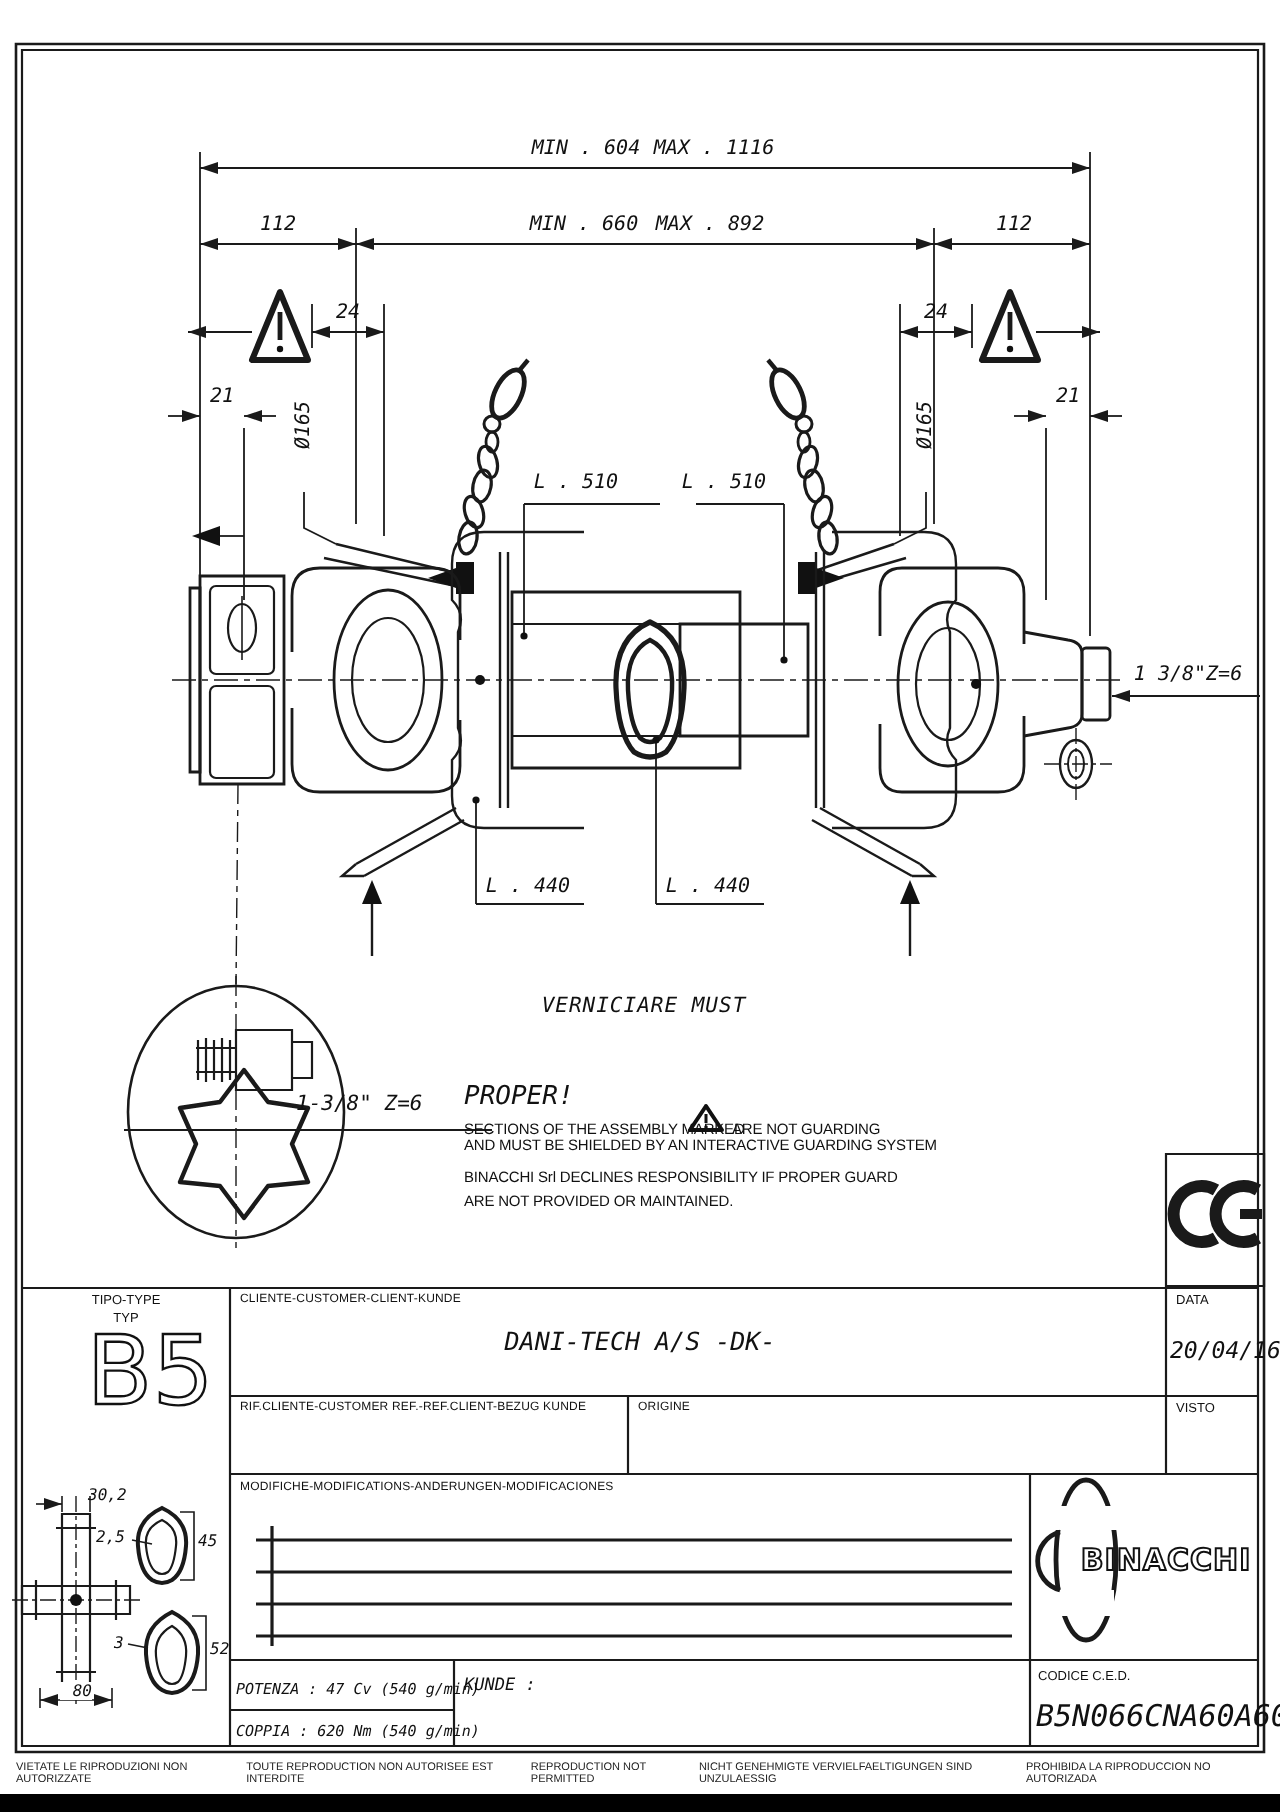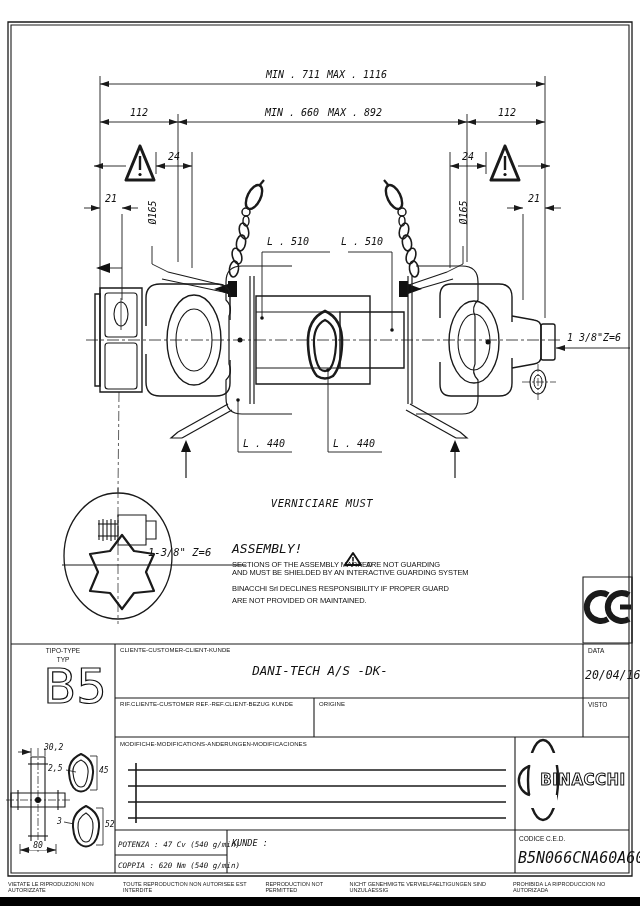--- a/index.html
+++ b/index.html
@@ -6,21 +6,21 @@
   #sheet{position:relative;width:640px;height:906px;background:#fff;overflow:hidden;
          font-family:"Liberation Sans",sans-serif;color:#111;}
   svg{position:absolute;left:0;top:0;}
   svg *{vector-effect:non-scaling-stroke;}
   .ln{stroke:#1a1a1a;fill:none;}
   .fb{fill:#111;stroke:none;}
   .wh{fill:#fff;stroke:none;}
   .t{position:absolute;white-space:nowrap;color:#111;line-height:1.1;}
   .c{text-align:center;}
   .dim{font:italic 10px "DejaVu Sans Mono",monospace;}
-  .dim8{font:italic 8px "DejaVu Sans Mono",monospace;}
+  .dim8{font:italic 8px "DejaVu Sans Mono",monospace;text-align:right;}
   .cadv{font:italic 12.5px "DejaVu Sans Mono",monospace;}
   .lbl{font:6px "Liberation Sans",sans-serif;letter-spacing:.1px;}
   .lbl7{font:6.5px "Liberation Sans",sans-serif;}
   .warn{font:7.5px "Liberation Sans",sans-serif;letter-spacing:-.1px;}
   .rot{transform:rotate(-90deg);transform-origin:center center;}
   .stroked{color:#fff;-webkit-text-stroke:1.2px #111;}
   #footer{position:absolute;left:8px;top:881px;width:624px;display:flex;
           justify-content:space-between;font:5.5px "Liberation Sans",sans-serif;color:#222;}
   #bottombar{position:absolute;left:0;top:897px;width:640px;height:9px;background:#000;}
 </style>
@@ -279,42 +279,42 @@
   </g>
 
   <g>
     <ellipse cx="543" cy="780" rx="15" ry="40" class="ln" stroke-width="2.4"></ellipse>
     <rect x="527" y="753" width="34" height="12" class="wh"></rect>
     <rect x="525" y="795" width="32" height="13" class="wh"></rect>
     <path d="M530,766 A15,15 0 0 0 530,795" class="ln" stroke-width="2.4"></path>
   </g>
 </svg>
 
-<span class="t dim c" style="left:263px;top:69px;width:60px">MIN . 711</span>
+<span class="t dim c" style="left:263px;top:69px;width:60px">MIN . 604</span>
 <span class="t dim c" style="left:324px;top:69px;width:66px">MAX . 1116</span>
 <span class="t dim c" style="left:119px;top:107px;width:40px">112</span>
 <span class="t dim c" style="left:262px;top:107px;width:60px">MIN . 660</span>
 <span class="t dim c" style="left:323px;top:107px;width:64px">MAX . 892</span>
 <span class="t dim c" style="left:487px;top:107px;width:40px">112</span>
 <span class="t dim c" style="left:163px;top:151px;width:22px">24</span>
 <span class="t dim c" style="left:457px;top:151px;width:22px">24</span>
 <span class="t dim c" style="left:100px;top:193px;width:22px">21</span>
 <span class="t dim c" style="left:523px;top:193px;width:22px">21</span>
 <span class="t dim c rot" style="left:132px;top:207px;width:40px">Ø165</span>
 <span class="t dim c rot" style="left:443px;top:207px;width:40px">Ø165</span>
 <span class="t dim c" style="left:258px;top:236px;width:60px">L . 510</span>
 <span class="t dim c" style="left:332px;top:236px;width:60px">L . 510</span>
 <span class="t dim c" style="left:234px;top:438px;width:60px">L . 440</span>
 <span class="t dim c" style="left:324px;top:438px;width:60px">L . 440</span>
 <span class="t dim c" style="left:556px;top:332px;width:76px">1 3/8"Z=6</span>
 <span class="t" style="left:148px;top:546px;font:italic 10.5px 'DejaVu Sans Mono',monospace">1-3/8" Z=6</span>
 
 <span class="t c" style="left:252px;top:497px;width:140px;font:italic 10.5px 'DejaVu Sans Mono',monospace;letter-spacing:.5px">VERNICIARE MUST</span>
 
-<span class="t" style="left:232px;top:541px;font:italic 13px 'DejaVu Sans Mono',monospace">ASSEMBLY!</span>
+<span class="t" style="left:232px;top:541px;font:italic 13px 'DejaVu Sans Mono',monospace">PROPER!</span>
 <span class="t warn" style="left:232px;top:560px">SECTIONS OF THE ASSEMBLY MARKED</span>
 <svg width="18" height="16" style="left:344px;top:551px;position:absolute">
   <polygon points="9,2 1,14 17,14" fill="none" stroke="#111" stroke-width="2" stroke-linejoin="round"></polygon>
   <line x1="9" y1="6" x2="9" y2="10.5" stroke="#111" stroke-width="1.5"></line>
   <circle cx="9" cy="12.5" r=".9" fill="#111"></circle>
 </svg>
 <span class="t warn" style="left:366px;top:560px">ARE NOT GUARDING</span>
 <span class="t warn" style="left:232px;top:568px">AND MUST BE SHIELDED BY AN INTERACTIVE GUARDING SYSTEM</span>
 <span class="t warn" style="left:232px;top:584px">BINACCHI Srl DECLINES RESPONSIBILITY IF PROPER GUARD</span>
 <span class="t warn" style="left:232px;top:596px">ARE NOT PROVIDED OR MAINTAINED.</span>

